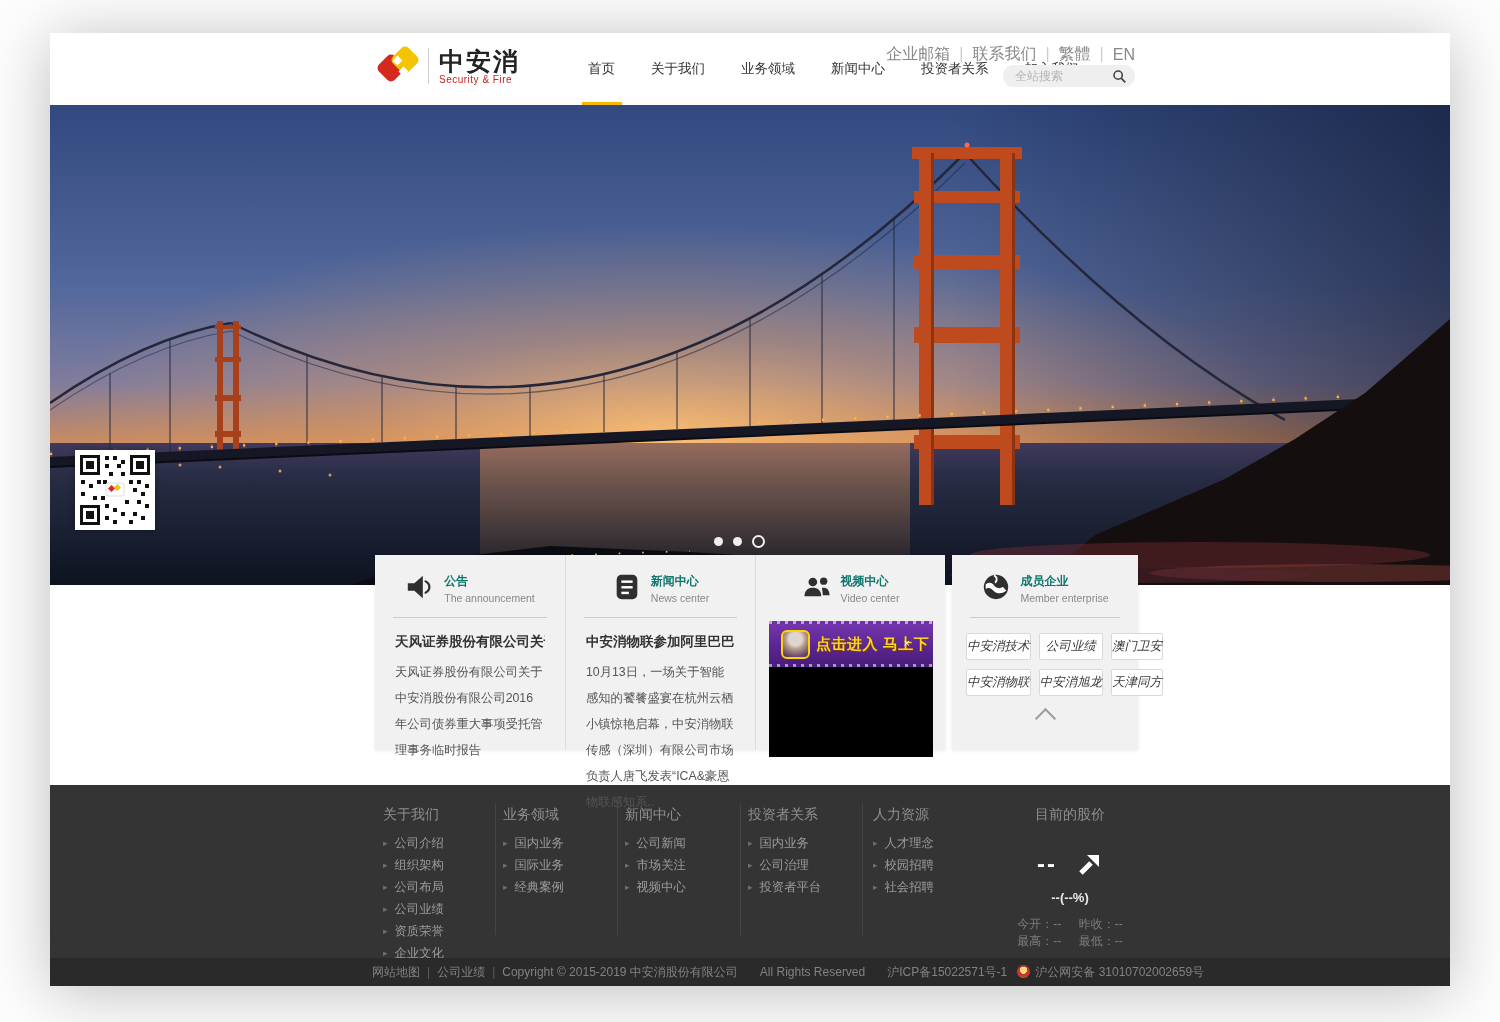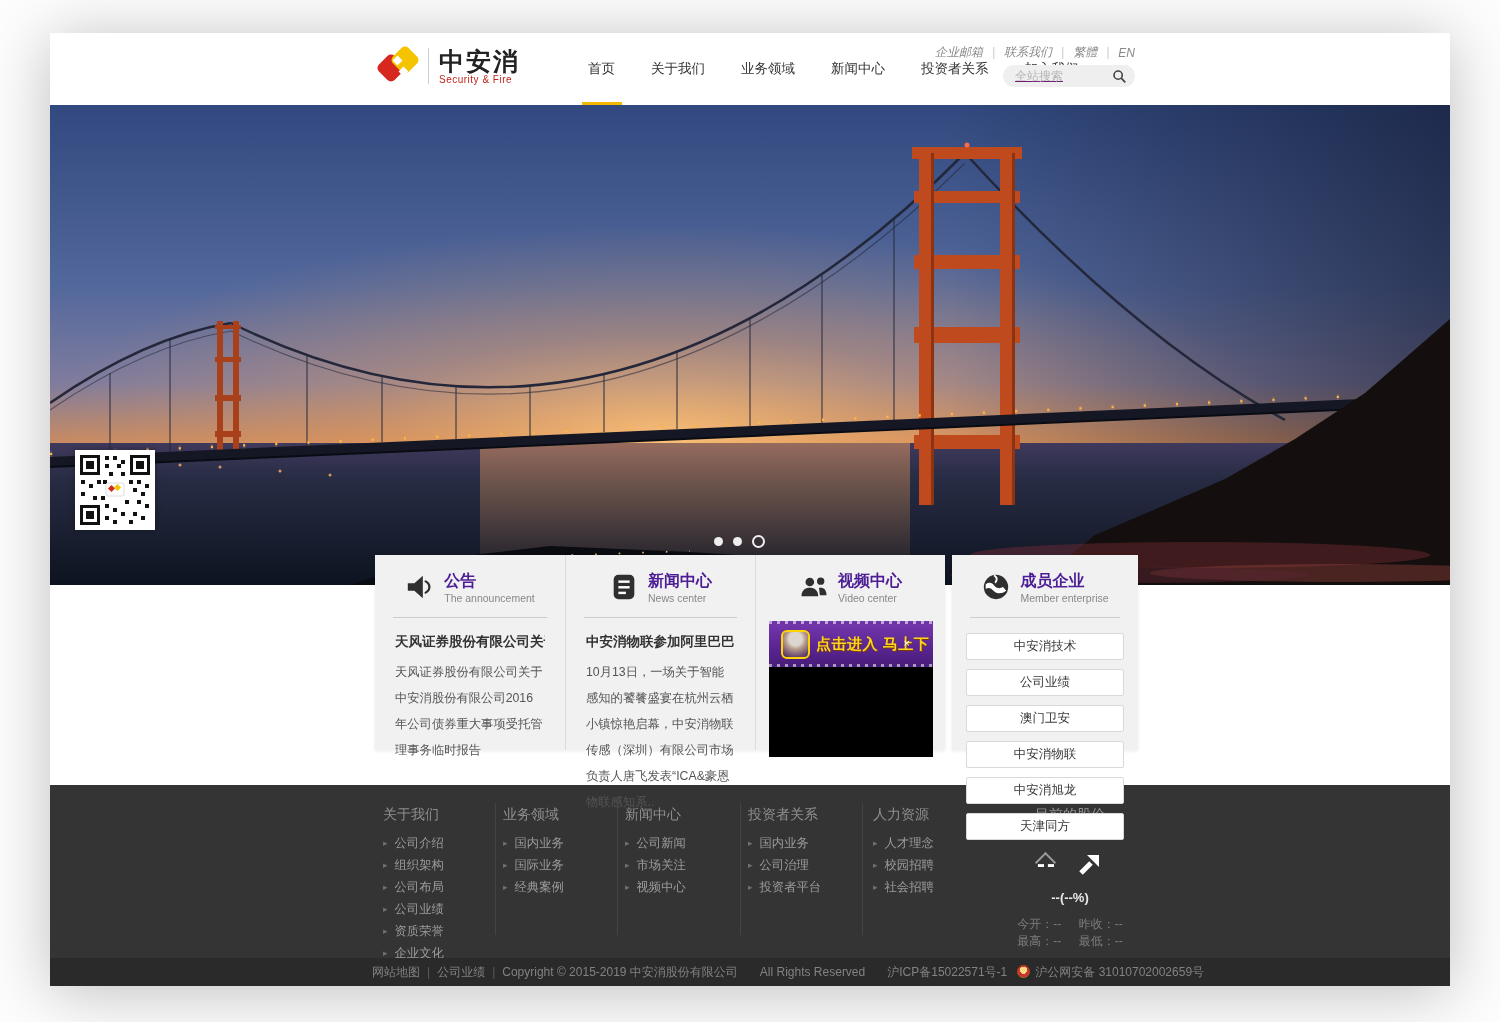--- a/index.html
+++ b/index.html
@@ -16,60 +16,60 @@
   .logo-notch { position:absolute; width:7px; height:7px; background:#fff; transform:rotate(45deg); }
   .n1 { left:16px; top:11px; } .n2 { left:22px; top:22px; }
   .logo-sep { width:1px; height:36px; background:#ccc; margin:0 10px 0 6px; }
   .logo-name { font-size:25px; font-weight:bold; color:#222; letter-spacing:2px; line-height:26px; }
   .logo-tag { font-size:10px; font-weight:normal; color:#c3261d; letter-spacing:.5px; }
 
   .nav { position:absolute; left:520px; top:0; height:72px; display:flex; }
   .nav-item { position:relative; height:72px; display:flex; align-items:center; padding:16px 18px; font-size:13.5px; color:#333; cursor:pointer; }
   .nav-item.active::after { content:""; position:absolute; left:50%; bottom:0; transform:translateX(-50%); width:40px; height:3px; background:#f3b800; }
 
-  .toprow { position:absolute; right:315px; top:11px; font-size:12px; color:#888; display:flex; align-items:center;font-style:italic; }
+  .toprow { position:absolute; right:315px; top:11px; font-size:16px; color:#888; display:flex; align-items:center; }
   .toplink { cursor:pointer; color:#888; }
   .toplink:not(:last-child)::after { content:"|"; color:#ccc; margin:0 9px; }
   .searchbox { position:absolute; right:315px; top:32px; width:132px; height:22px; background:#efefef; border-radius:11px; display:flex; align-items:center; padding:0 8px 0 12px; }
-  .searchbox input { flex:1; min-width:0; border:none; outline:none; background:transparent; font-size:12px; color:#701a75; font-family:inherit;text-decoration:underline; }
+  .searchbox input { flex:1; min-width:0; border:none; outline:none; background:transparent; font-size:12px; color:#0f172a; font-family:inherit; }
   .searchbox input::placeholder { color:#b5b5b5; }
   .search-ico { width:15px; height:15px; flex:0 0 auto; cursor:pointer; }
 
   
   .hero { position:absolute; left:0; top:72px; width:1400px; height:480px; overflow:hidden; }
   .hero-svg { position:absolute; left:0; top:0; width:1400px; height:480px; display:block; }
   .headline { position:absolute; left:188px; top:110px; font-size:34px; color:#fff; font-weight:bold; letter-spacing:14px; text-shadow:0 1px 4px rgba(20,30,60,.35); white-space:nowrap; }
   .qr { position:absolute; left:25px; top:345px; width:80px; height:80px; background:#fff; box-shadow:0 0 6px rgba(0,0,0,.3); }
   .dots { position:absolute; left:664px; top:430px; display:flex; align-items:center; }
   .dot { width:9px; height:9px; border-radius:50%; background:#fff; opacity:.92; margin-right:10px; cursor:pointer; }
   .dot.ring { width:13px; height:13px; background:transparent; border:2px solid #fff; margin-right:0; }
 
   
   .panel-group { position:absolute; left:325px; top:522px; width:570px; height:195px; background:#f1f1f1; display:flex; z-index:6; box-shadow:0 1px 4px rgba(0,0,0,.08); }
   .panel { width:190px; height:195px; }
   .panel + .panel { border-left:1px solid #dcdcdc; }
   .panel4 { position:absolute; left:902px; top:522px; width:186px; height:195px; background:#f1f1f1; z-index:6; box-shadow:0 1px 4px rgba(0,0,0,.08); }
   .p-head { display:flex; align-items:center; justify-content:center; padding-top:15px; cursor:pointer; }
   .p-ico { width:30px; height:30px; margin-right:9px; flex:0 0 auto; }
-  .p-title { font-size:16px; font-weight:bold; color:#4c1d95; line-height:22px; }
+  .p-title { font-size:12px; font-weight:bold; color:#0f766e; line-height:22px; }
   .p-sub { font-size:10.5px; color:#888; }
   .p-divider { height:1px; background:#ccc; margin:13px 18px 0; }
   .p-article { padding:15px 20px 0; }
   .a-title { font-size:13.5px; font-weight:bold; color:#333; cursor:pointer; white-space:nowrap; overflow:hidden; }
   .a-body { margin-top:8px; font-size:12.3px; color:#555; line-height:26px; }
 
   .video-thumb { margin:17px 13px 0; width:164px; height:136px; background:#000; cursor:pointer; position:relative; }
   .vt-banner { position:relative; height:46px; background:linear-gradient(180deg,#7638ae 0%,#5b2694 55%,#471c78 100%); display:flex; align-items:center; padding-left:12px; overflow:hidden; }
   .vt-banner::before, .vt-banner::after { content:""; position:absolute; left:0; right:0; height:3px; background:repeating-linear-gradient(90deg, rgba(255,255,255,.55) 0 3px, rgba(90,40,140,.2) 3px 8px); }
   .vt-banner::before { top:0; } .vt-banner::after { bottom:0; }
   .vt-avatar { width:29px; height:29px; border:2px solid #ffd400; border-radius:6px; background:radial-gradient(circle at 50% 28%, #ddd6d0 0 30%, #b9a08c 45%, #6b4a6e 80%, #4a2c58 100%); flex:0 0 auto; }
   .vt-text { margin-left:6px; font-size:15px; font-weight:bold; color:#ffd41e; letter-spacing:.5px; white-space:nowrap; text-shadow:1px 1px 0 #7a3c00; }
   .vt-close { position:absolute; right:23px; top:17px; color:#fff; font-size:11px; line-height:11px; cursor:pointer; }
 
-  .member-grid { display:grid; grid-template-columns:1fr; gap:9px 8px; padding:15px 14px 0; }
+  .member-grid { display:grid; grid-template-columns:1fr 1fr 1fr; gap:9px 8px; padding:15px 14px 0;font-style:italic; }
   .m-btn { height:27px; line-height:25px; text-align:center; background:#fff; border:1px solid #d9d9d9; border-radius:2px; font-size:12.5px; color:#3a3a3a; cursor:pointer; white-space:nowrap; }
   .m-chevron-wrap { display:flex; justify-content:center; margin-top:15px; }
   .m-chevron { width:15px; height:15px; border-top:2px solid #9a9a9a; border-left:2px solid #9a9a9a; transform:rotate(45deg); cursor:pointer; }
 
   
   .footer { position:absolute; left:0; top:752px; width:1400px; height:173px; background:#343434; }
   .f-col { position:absolute; top:21px; }
   .f-head { font-size:14px; color:#8f8f8f; margin-bottom:9px; }
   .f-link { font-size:12.3px; color:#9c9c9c; line-height:21px; cursor:pointer; white-space:nowrap; }
   .f-link::before { content:"\25B8"; color:#6f6f6f; font-size:9px; margin-right:7px; position:relative; top:-1px; }

